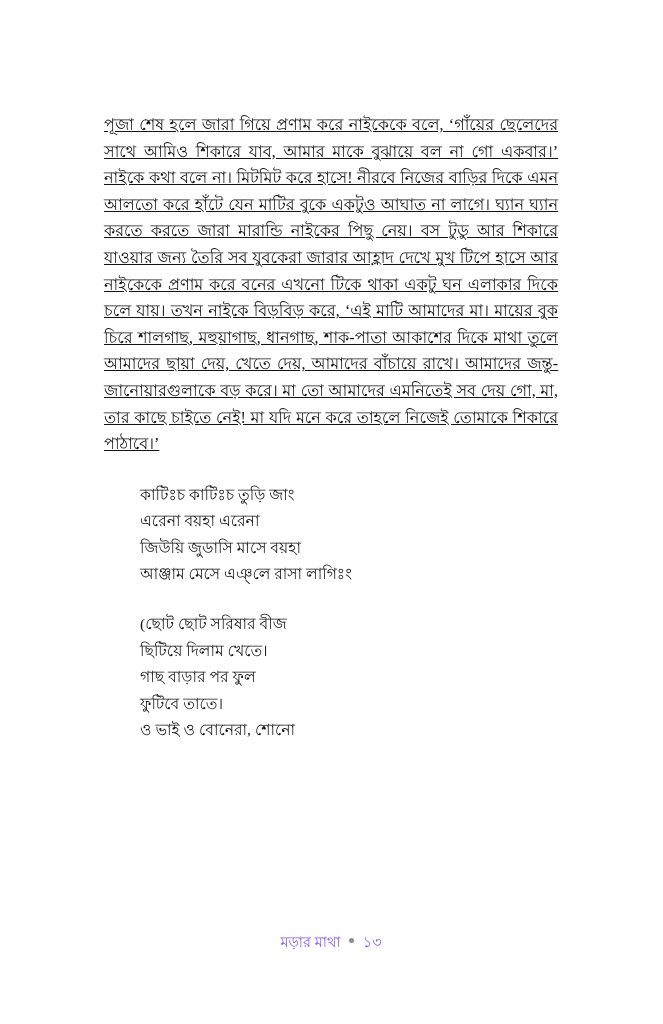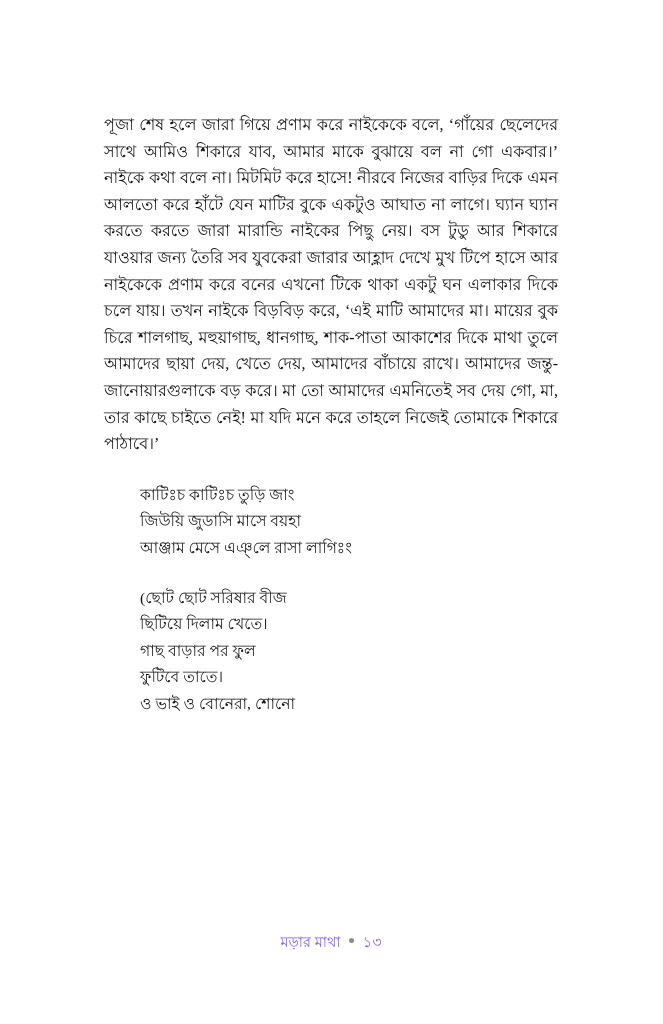--- a/index.html
+++ b/index.html
@@ -33,20 +33,21 @@
   .para {
     margin: 0 0 13px 0;
     text-align: justify;
     text-justify: inter-word;
     font-size: 16.1px;
     line-height: 26.6px;
     color: #141414;
     word-spacing: 0.02em;
     -webkit-hyphens: none;
     hyphens: none;
+    text-decoration: underline;
   }
   .para:last-child { margin-bottom: 0; }
 
   
   .verse-block {
     margin: 0;
     padding-left: 36px;
     text-align: left;
     font-size: 15.6px;
     line-height: 26.4px;
@@ -98,20 +99,21 @@
 
   <div class="text-column">
 
     <p class="para">পূজা শেষ হলে জারা গিয়ে প্রণাম করে নাইকেকে বলে, ‘গাঁয়ের ছেলেদের সাথে আমিও শিকারে যাব, আমার মাকে বুঝায়ে বল না গো একবার।’ নাইকে কথা বলে না। মিটমিট করে হাসে! নীরবে নিজের বাড়ির দিকে এমন আলতো করে হাঁটে যেন মাটির বুকে একটুও আঘাত না লাগে। ঘ্যান ঘ্যান করতে করতে জারা মারান্ডি নাইকের পিছু নেয়। বস টুডু আর শিকারে যাওয়ার জন্য তৈরি সব যুবকেরা জারার আহ্লাদ দেখে মুখ টিপে হাসে আর নাইকেকে প্রণাম করে বনের এখনো টিকে থাকা একটু ঘন এলাকার দিকে চলে যায়। তখন নাইকে বিড়বিড় করে, ‘এই মাটি আমাদের মা। মায়ের বুক চিরে শালগাছ, মহুয়াগাছ, ধানগাছ, শাক-পাতা আকাশের দিকে মাথা তুলে আমাদের ছায়া দেয়, খেতে দেয়, আমাদের বাঁচায়ে রাখে। আমাদের জন্তু-জানোয়ারগুলাকে বড় করে। মা তো আমাদের এমনিতেই সব দেয় গো, মা, তার কাছে চাইতে নেই! মা যদি মনে করে তাহলে নিজেই তোমাকে শিকারে পাঠাবে।’</p>
 
 
     <span class="spacer-before-verse"></span>
 
     <div class="verse-block">
       <span class="verse-line">কাটিঃচ কাটিঃচ তুড়ি জাং</span>
+      <span class="verse-line">এরেনা বয়হা এরেনা</span>
       <span class="verse-line">জিউয়ি জুডাসি মাসে বয়হা</span>
       <span class="verse-line">আঞ্জাম মেসে এঞ্‌লে রাসা লাগিঃং</span>
     </div>
 
     <span class="verse-gap"></span>
 
     <div class="verse-block">
       <span class="verse-line">(ছোট ছোট সরিষার বীজ</span>
       <span class="verse-line">ছিটিয়ে দিলাম খেতে।</span>
       <span class="verse-line">গাছ বাড়ার পর ফুল</span>

